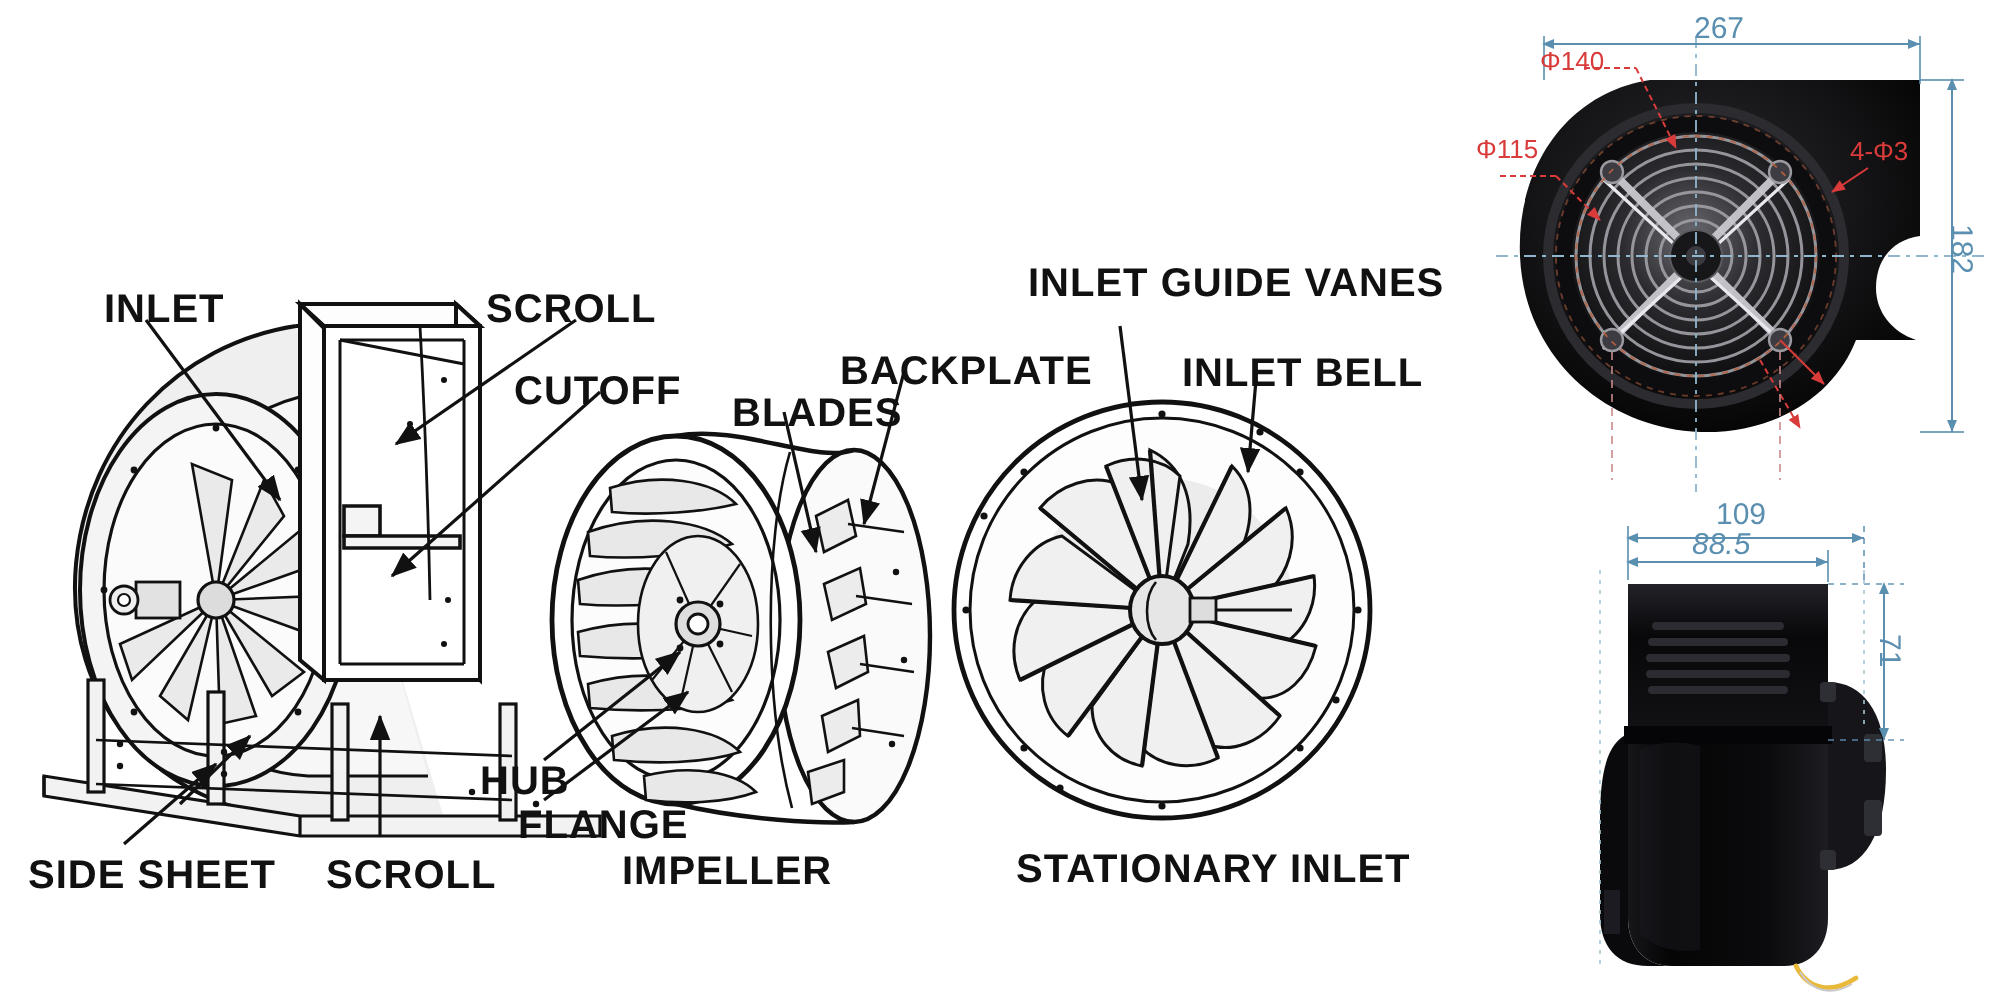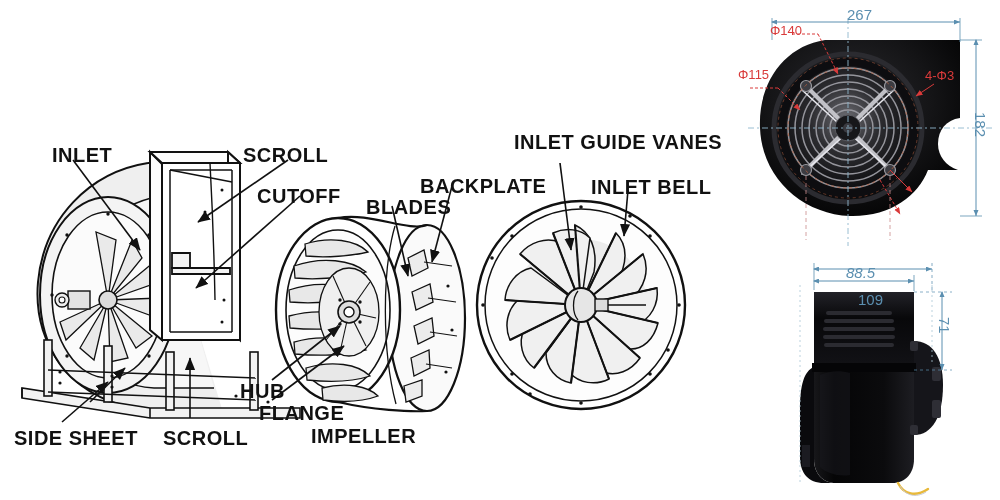--- a/index.html
+++ b/index.html
@@ -269,20 +269,21 @@
     <div class="lbl" style="left:257px;top:186px;">CUTOFF</div>
     <div class="lbl" style="left:366px;top:197px;">BLADES</div>
     <div class="lbl" style="left:420px;top:176px;">BACKPLATE</div>
     <div class="lbl" style="left:514px;top:132px;">INLET GUIDE VANES</div>
     <div class="lbl" style="left:591px;top:177px;text-align:right;">INLET BELL</div>
     <div class="lbl" style="left:240px;top:381px;">HUB</div>
     <div class="lbl" style="left:226px;top:403px;margin-left:33px;">FLANGE</div>
     <div class="lbl" style="left:14px;top:428px;">SIDE SHEET</div>
     <div class="lbl" style="left:163px;top:428px;">SCROLL</div>
     <div class="lbl" style="left:311px;top:426px;">IMPELLER</div>
+    <div class="lbl" style="left:508px;top:425px;">STATIONARY INLET</div>
   </div>
 
   <div class="panel" style="left:730px;top:0;width:270px;height:250px;">
     <svg width="270" height="250" viewBox="0 0 270 250">
       <defs>
         <radialGradient id="gHouse" cx="45%" cy="35%" r="75%">
           <stop offset="0%" stop-color="#2a2a2e"></stop>
           <stop offset="55%" stop-color="#141416"></stop>
           <stop offset="100%" stop-color="#000000"></stop>
         </radialGradient>
@@ -456,18 +457,18 @@
         <path d="M134,125 L172,125" opacity=".7" stroke-dasharray="3 3"></path>
         <path d="M162,47 L162,125" marker-start="url(#ahbs2)" marker-end="url(#ahb2)"></path>
       </g>
 
       <g stroke="#a9c6d6" stroke-width="0.8" stroke-dasharray="2 3">
         <path d="M20,40 L20,238"></path>
         <path d="M152,40 L152,120"></path>
       </g>
     </svg>
 
-    <div class="dim dim-blue" style="left:78px;top:5px;margin-top:42px;">109</div>
+    <div class="dim dim-blue" style="left:78px;top:5px;">109</div>
     <div class="dim dim-blue" style="left:66px;top:20px;font-style:italic;">88.5</div>
     <div class="dim dim-blue rot90" style="left:172px;top:72px;">71</div>
   </div>
 
 </div>
 
 </body></html>

